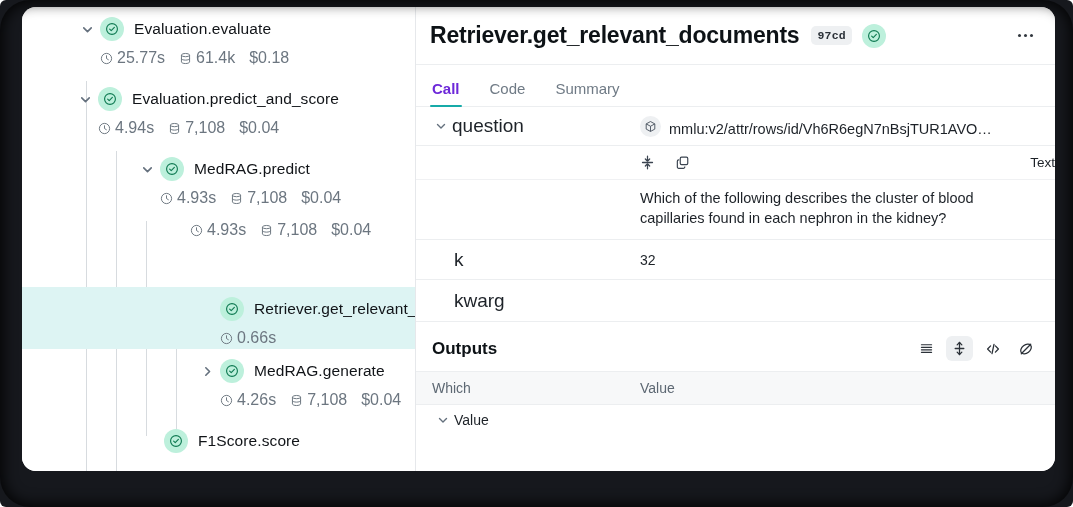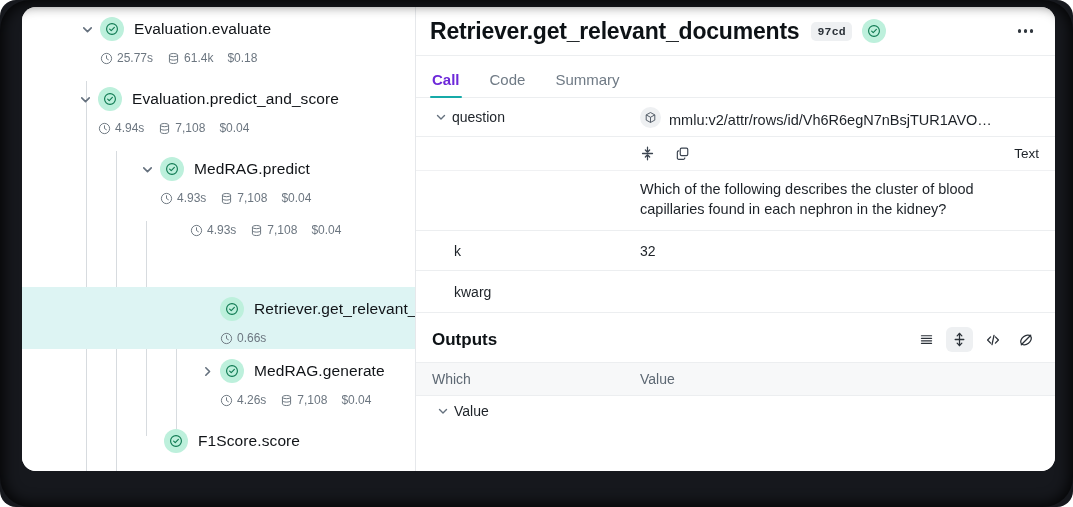--- a/index.html
+++ b/index.html
@@ -7,21 +7,21 @@
     width: 1073px; height: 507px;
     background: #ffffff;
     font-family: "Liberation Sans", sans-serif;
     overflow: hidden;
   }
 
   
   #bezel {
     position: absolute; inset: 0;
     background: #16181d;
-    border-radius: 16px;
+    border-radius: 6px;
   }
   #bezel::after{
     content:""; position:absolute; inset:0;
     border-radius:30px;
     box-shadow: inset 0 0 14px 3px rgba(0,0,0,.85);
     pointer-events:none;
   }
   #screen {
     position: absolute;
     left: 22px; top: 7px;
@@ -69,21 +69,21 @@
   .status-dot svg { display:block; }
   .node-label {
     font-size: 15.5px;
     color: #111418;
     white-space: nowrap;
     letter-spacing: .1px;
   }
   .node-meta {
     display: flex; align-items: center;
     gap: 7px;
-    font-size: 12px;
+    font-size: 16px;
     color: #6c7680;
     height: 26px;
   }
   .meta-item { display: flex; align-items: center; gap: 4px; margin-right: 7px; }
   .meta-item svg { display:block; }
 
   
   .guide {
     position: absolute;
     width: 1px;
@@ -97,21 +97,21 @@
 
   
   #detail-pane {
     flex: 1 1 auto;
     height: 100%;
     background: #fff;
     position: relative;
     overflow: hidden;
   }
   #detail-header {
-    height: 49px;
+    height: 58px;
     display: flex; align-items: center;
     padding: 0 18px 0 14px;
     border-bottom: 1px solid #eceef0;
   }
   #detail-title {
     font-size: 23px;
     font-weight: 700;
     color: #0d1216;
     letter-spacing: -.2px;
     white-space: nowrap;
@@ -171,21 +171,21 @@
     display: flex;
     min-height: 38px;
     border-bottom: 1px solid #eceef0;
     align-items: center;
     padding: 0 16px 0 16px;
   }
   .kv-key {
     width: 208px;
     flex: 0 0 208px;
     display: flex; align-items: center;
-    font-size: 14px;
+    font-size: 19px;
     color: #1d2228;
   }
   .kv-key .chev { width: 22px; flex: 0 0 22px; color:#64707d; margin-left:-2px;}
   .kv-val {
     flex: 1 1 auto;
     display: flex; align-items: flex-end;
     font-size: 14px;
     color: #1d2228;
     min-width: 0;
   }
@@ -198,21 +198,21 @@
   }
   .ref-text {
     white-space: nowrap; overflow: hidden; text-overflow: clip;
     font-size: 14.5px; color: #1d2228;
   }
 
   
   #text-toolbar {
     display: flex; align-items: center;
     height: 34px;
-    padding-left: 224px; padding-right: 16px;
+    padding-left: 224px; 
     border-bottom: 1px solid #f0f1f3;
   }
   .tb-icon { color: #3b4450; margin-right: 20px; display:flex; }
   #text-label {
     margin-left: auto;
     font-size: 13.5px;
     color: #1d2228;
     font-weight: 400;
   }
   #text-body {

